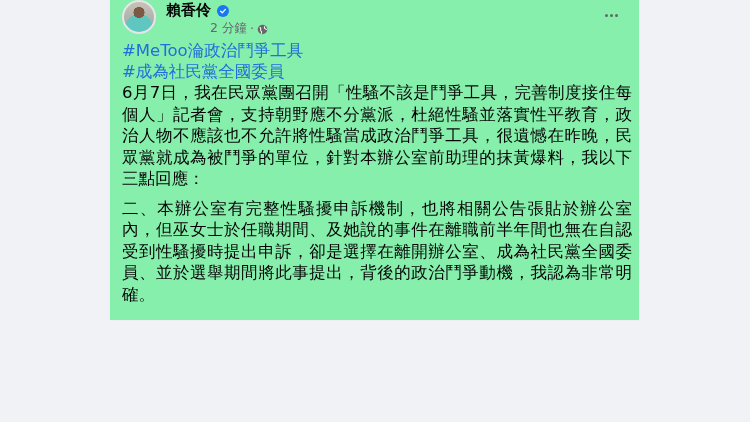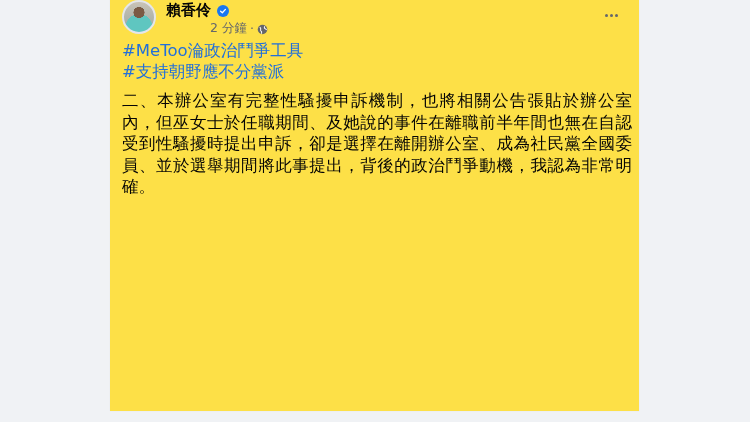--- a/index.html
+++ b/index.html
@@ -9,22 +9,22 @@
       height: 422px;
       overflow: hidden;
       background: #f0f2f5;
       font-family: "DejaVu Sans", "Liberation Sans", sans-serif;
     }
     .card {
       position: absolute;
       left: 110px;
       top: 0;
       width: 529px;
-      height: 411px;
-      background: #fde047;
+      height: 320px;
+      background: #86efac;
       box-shadow: 0 0 1px rgba(0,0,0,0.08);
     }
     .header {
       position: absolute;
       left: 12px;
       top: 0;
       right: 0;
       height: 40px;
     }
     .avatar {
@@ -123,21 +123,20 @@
     }
     .para {
       margin: 0;
       text-align: justify;
       word-break: break-all;
     }
     .para + .para {
       margin-top: 8px;
     }
     .hashtags {
-      margin-bottom: 8px;
     }
   </style>
 </head>
 <body>
 
 <div class="card">
   <div class="header">
     <div class="avatar"></div>
 
     <div class="name-row">
@@ -165,18 +164,19 @@
         <span></span>
           <span></span>
           <span></span>
       </div>
     </div>
   </div>
 
   <div class="body">
     <div class="hashtags">
       <a class="hashtag">#MeToo淪政治鬥爭工具</a>
-      <a class="hashtag">#支持朝野應不分黨派</a>
+      <a class="hashtag">#成為社民黨全國委員</a>
     </div>
+    <p class="para">6月7日，我在民眾黨團召開「性騷不該是鬥爭工具，完善制度接住每個人」記者會，支持朝野應不分黨派，杜絕性騷並落實性平教育，政治人物不應該也不允許將性騷當成政治鬥爭工具，很遺憾在昨晚，民眾黨就成為被鬥爭的單位，針對本辦公室前助理的抹黃爆料，我以下三點回應：</p>
     <p class="para">二、本辦公室有完整性騷擾申訴機制，也將相關公告張貼於辦公室內，但巫女士於任職期間、及她說的事件在離職前半年間也無在自認受到性騷擾時提出申訴，卻是選擇在離開辦公室、成為社民黨全國委員、並於選舉期間將此事提出，背後的政治鬥爭動機，我認為非常明確。</p>
 
   </div>
 </div>
 
 </body></html>

